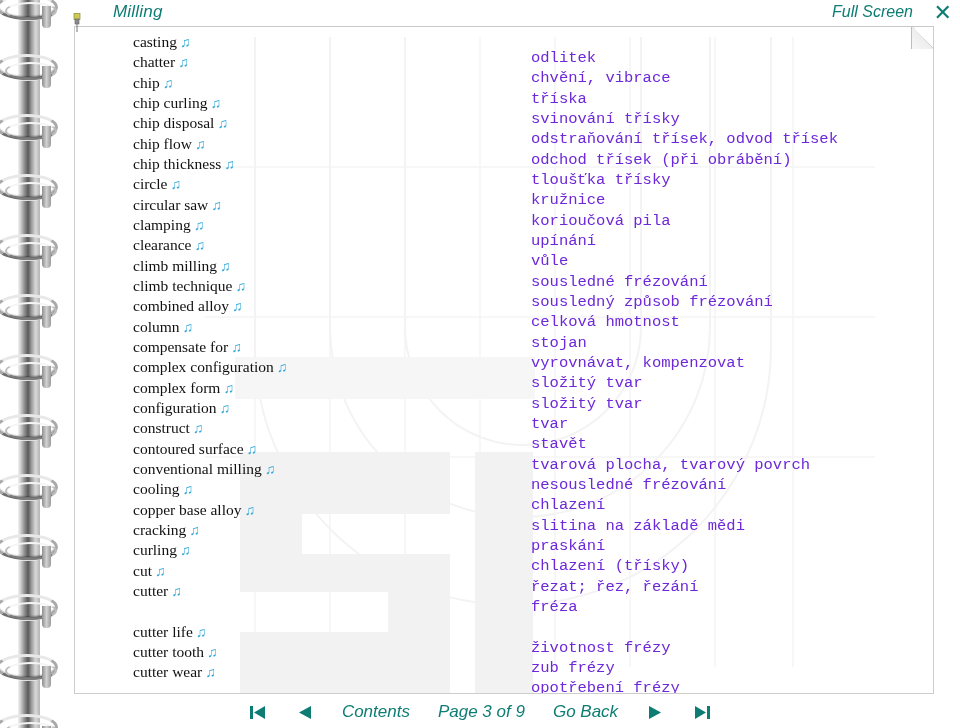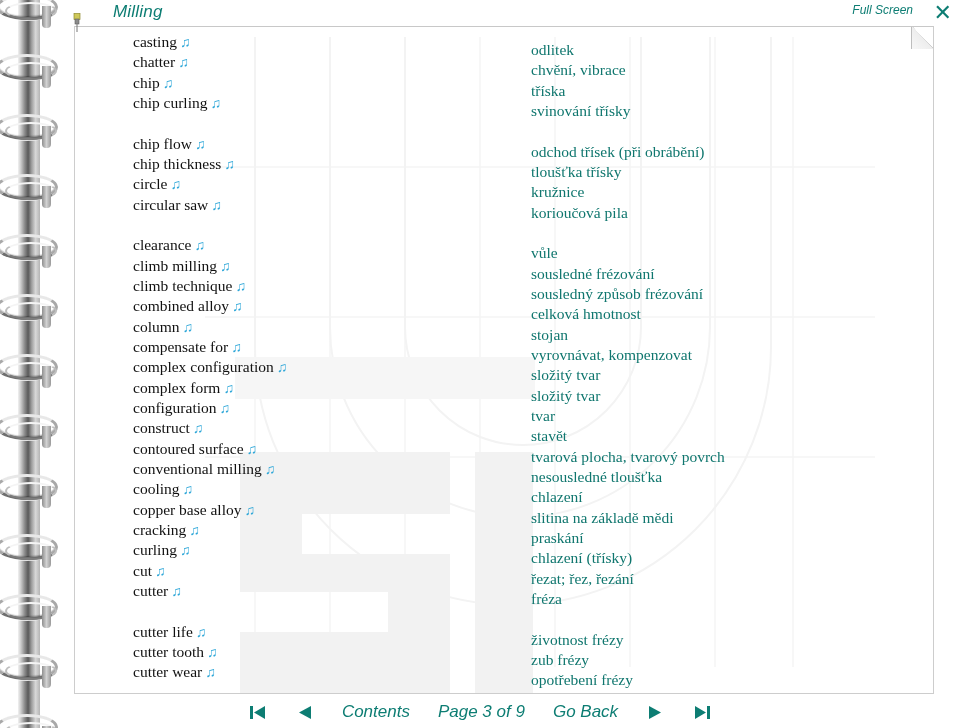--- a/index.html
+++ b/index.html
@@ -117,21 +117,21 @@
     font-style: italic;
     font-size: 17px;
     color: #0d7d73;
     letter-spacing: .2px;
   }
   .hdr-fullscreen {
     position: absolute;
     right: 47px; top: 3px;
     font-family: "Liberation Sans", sans-serif;
     font-style: italic;
-    font-size: 12px;
+    font-size: 16px;
     color: #0d7d73;
     cursor: pointer;
   }
   .hdr-close {
     position: absolute;
     right: 8px; top: 0px;
     font-family: "Liberation Sans", sans-serif;
     font-size: 22px;
     color: #0d7d73;
     cursor: pointer;
@@ -171,24 +171,24 @@
   .note {
     color: #2ca6d8;
     font-size: 14px;
     padding-left: 3px;
     letter-spacing: -1px;
     cursor: pointer;
   }
   .trans {
     position: absolute;
     left: 456px;
-    top: 8px;
-    font-family: Liberation Serif, serif;
+    top: 16px;
+    font-family: Liberation Mono, monospace;
     font-size: 15.5px;
-    color: #0f766e;
+    color: #6d28d9;
     white-space: nowrap;
   }
 
   
   .footer {
     position: absolute;
     left: 0; top: 696px;
     width: 960px; height: 32px;
     z-index: 10;
   }
@@ -314,36 +314,44 @@
           <div class="trans">chvění, vibrace</div>
         </div>
         <div class="row" style="top: 46.66px;">
           <div class="term"><span>chip</span><span class="note">♫</span></div>
           <div class="trans">tříska</div>
         </div>
         <div class="row" style="top: 66.99px;">
           <div class="term"><span>chip curling</span><span class="note">♫</span></div>
           <div class="trans">svinování třísky</div>
         </div>
+        <div class="row" style="top: 87.32px;">
+          <div class="term"><span>chip disposal</span><span class="note">♫</span></div>
+          <div class="trans">odstraňování třísek, odvod třísek</div>
+        </div>
         <div class="row" style="top: 107.65px;">
           <div class="term"><span>chip flow</span><span class="note">♫</span></div>
           <div class="trans">odchod třísek (při obrábění)</div>
         </div>
         <div class="row" style="top: 127.98px;">
           <div class="term"><span>chip thickness</span><span class="note">♫</span></div>
           <div class="trans">tloušťka třísky</div>
         </div>
         <div class="row" style="top: 148.31px;">
           <div class="term"><span>circle</span><span class="note">♫</span></div>
           <div class="trans">kružnice</div>
         </div>
         <div class="row" style="top: 168.64px;">
           <div class="term"><span>circular saw</span><span class="note">♫</span></div>
           <div class="trans">korioučová pila</div>
         </div>
+        <div class="row" style="top: 188.97px;">
+          <div class="term"><span>clamping</span><span class="note">♫</span></div>
+          <div class="trans">upínání</div>
+        </div>
         <div class="row" style="top: 209.3px;">
           <div class="term"><span>clearance</span><span class="note">♫</span></div>
           <div class="trans">vůle</div>
         </div>
         <div class="row" style="top: 229.63px;">
           <div class="term"><span>climb milling</span><span class="note">♫</span></div>
           <div class="trans">sousledné frézování</div>
         </div>
         <div class="row" style="top: 249.96px;">
           <div class="term"><span>climb technique</span><span class="note">♫</span></div>
@@ -376,21 +384,21 @@
         <div class="row" style="top: 392.27px;">
           <div class="term"><span>construct</span><span class="note">♫</span></div>
           <div class="trans">stavět</div>
         </div>
         <div class="row" style="top: 412.6px;">
           <div class="term"><span>contoured surface</span><span class="note">♫</span></div>
           <div class="trans">tvarová plocha, tvarový povrch</div>
         </div>
         <div class="row" style="top: 432.93px;">
           <div class="term"><span>conventional milling</span><span class="note">♫</span></div>
-          <div class="trans">nesousledné tloušťka</div>
+          <div class="trans">nesousledné frézování</div>
         </div>
         <div class="row" style="top: 453.26px;">
           <div class="term"><span>cooling</span><span class="note">♫</span></div>
           <div class="trans">chlazení</div>
         </div>
         <div class="row" style="top: 473.59px;">
           <div class="term"><span>copper base alloy</span><span class="note">♫</span></div>
           <div class="trans">slitina na základě mědi</div>
         </div>
         <div class="row" style="top: 493.92px;">

